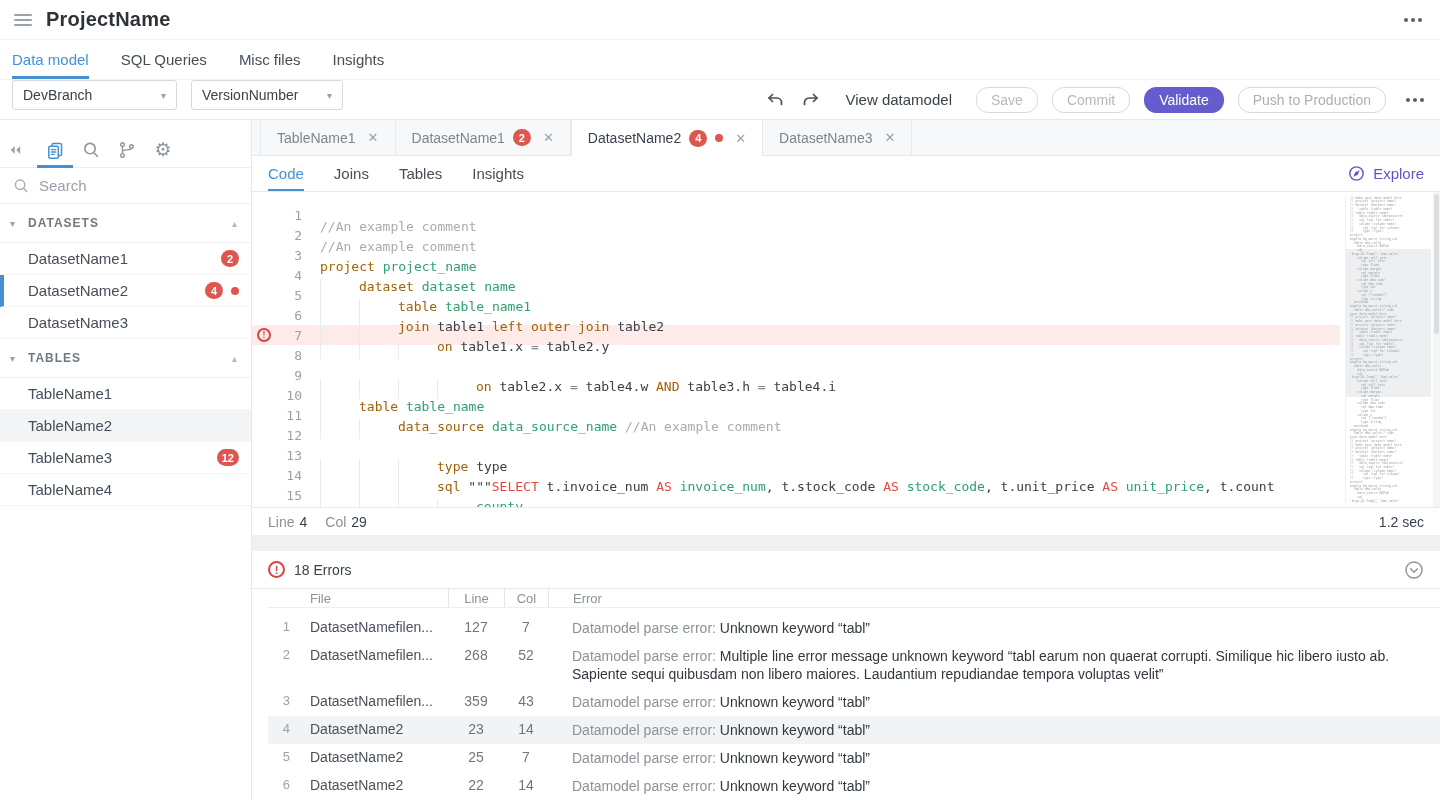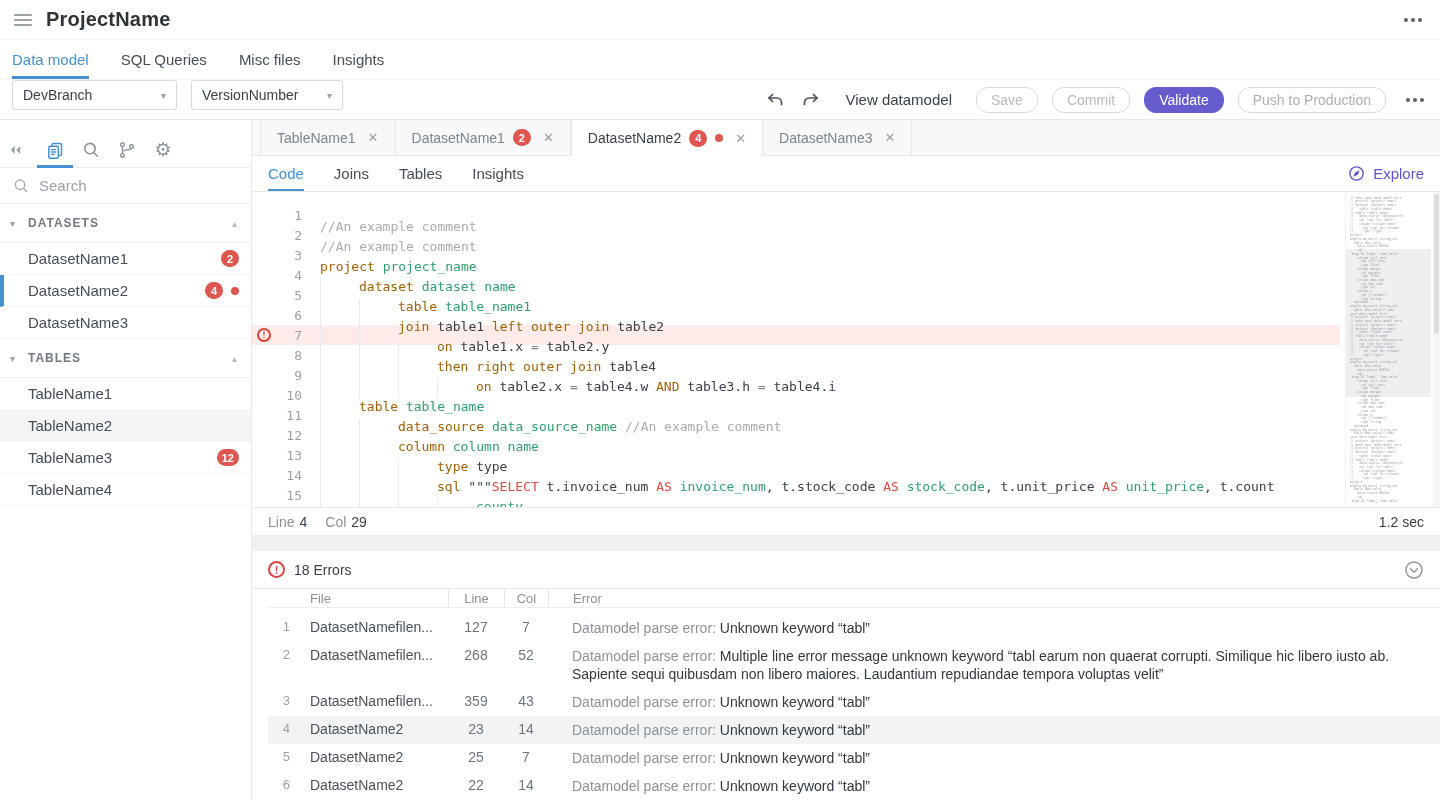--- a/index.html
+++ b/index.html
@@ -318,25 +318,25 @@
 
       <div class="editor">
         <div id="code">
             <div class="code-line"><span class="gutter"></span><span class="lnum">1</span><span class="lcontent"><span class="tok-com">//An example comment</span></span></div>
             <div class="code-line"><span class="gutter"></span><span class="lnum">2</span><span class="lcontent"><span class="tok-com">//An example comment</span></span></div>
             <div class="code-line"><span class="gutter"></span><span class="lnum">3</span><span class="lcontent"><span class="tok-kw">project</span><span class="tok-df"> </span><span class="tok-nm">project_name</span></span></div>
             <div class="code-line"><span class="gutter"></span><span class="lnum">4</span><span class="lcontent"><span class="ig"></span><span class="tok-kw">dataset</span><span class="tok-df"> </span><span class="tok-nm">dataset name</span></span></div>
             <div class="code-line"><span class="gutter"></span><span class="lnum">5</span><span class="lcontent"><span class="ig"></span><span class="ig"></span><span class="tok-kw">table</span><span class="tok-df"> </span><span class="tok-nm">table_name1</span></span></div>
             <div class="code-line"><span class="gutter"></span><span class="lnum">6</span><span class="lcontent"><span class="ig"></span><span class="ig"></span><span class="tok-kw">join</span><span class="tok-df"> table1 </span><span class="tok-kw">left outer join</span><span class="tok-df"> table2</span></span></div>
             <div class="code-line error"><span class="gutter"><span class="err-ic">!</span></span><span class="lnum">7</span><span class="lcontent"><span class="ig"></span><span class="ig"></span><span class="ig"></span><span class="tok-kw">on</span><span class="tok-df"> table1.x </span><span class="tok-op">=</span><span class="tok-df"> table2.y</span></span></div>
-            <div class="code-line"><span class="gutter"></span><span class="lnum">8</span><span class="lcontent"><span class="ig"></span><span class="ig"></span><span class="ig"></span><span class="tok-kw">then right outer join</span><span class="tok-df"> table4</span></span></div>
+            <div class="code-line"><span class="gutter"></span><span class="lnum">8</span></div>
             <div class="code-line"><span class="gutter"></span><span class="lnum">9</span><span class="lcontent"><span class="ig"></span><span class="ig"></span><span class="ig"></span><span class="ig"></span><span class="tok-kw">on</span><span class="tok-df"> table2.x </span><span class="tok-op">=</span><span class="tok-df"> table4.w </span><span class="tok-kw">AND</span><span class="tok-df"> table3.h </span><span class="tok-op">=</span><span class="tok-df"> table4.i</span></span></div>
             <div class="code-line"><span class="gutter"></span><span class="lnum">10</span><span class="lcontent"><span class="ig"></span><span class="tok-kw">table</span><span class="tok-df"> </span><span class="tok-nm">table_name</span></span></div>
             <div class="code-line"><span class="gutter"></span><span class="lnum">11</span><span class="lcontent"><span class="ig"></span><span class="ig"></span><span class="tok-kw">data_source</span><span class="tok-df"> </span><span class="tok-nm">data_source_name</span><span class="tok-df"> </span><span class="tok-com">//An example comment</span></span></div>
-            <div class="code-line"><span class="gutter"></span><span class="lnum">12</span><span class="lcontent"><span class="ig"></span><span class="ig"></span><span class="tok-kw">column</span><span class="tok-df"> </span><span class="tok-nm">column name</span></span></div>
+            <div class="code-line"><span class="gutter"></span><span class="lnum">12</span></div>
             <div class="code-line"><span class="gutter"></span><span class="lnum">13</span><span class="lcontent"><span class="ig"></span><span class="ig"></span><span class="ig"></span><span class="tok-kw">type</span><span class="tok-df"> type</span></span></div>
             <div class="code-line"><span class="gutter"></span><span class="lnum">14</span><span class="lcontent"><span class="ig"></span><span class="ig"></span><span class="ig"></span><span class="tok-kw">sql</span><span class="tok-df"> """</span><span class="tok-sq">SELECT</span><span class="tok-df"> t.invoice_num </span><span class="tok-sq">AS</span><span class="tok-nm"> invoice_num</span><span class="tok-df">, t.stock_code </span><span class="tok-sq">AS</span><span class="tok-nm"> stock_code</span><span class="tok-df">, t.unit_price </span><span class="tok-sq">AS</span><span class="tok-nm"> unit_price</span><span class="tok-df">, t.count</span></span></div>
             <div class="code-line"><span class="gutter"></span><span class="lnum">15</span><span class="lcontent"><span class="ig"></span><span class="ig"></span><span class="ig"></span><span class="ig"></span><span class="tok-nm">county</span></span></div>
           </div>
         <div class="minimap">
           <div class="mini-viewport"></div>
           <div class="mini-text" id="mini-text">// make your data model here
 // project (project name)
 // dataset (dataset name)
 //   table (table name)

